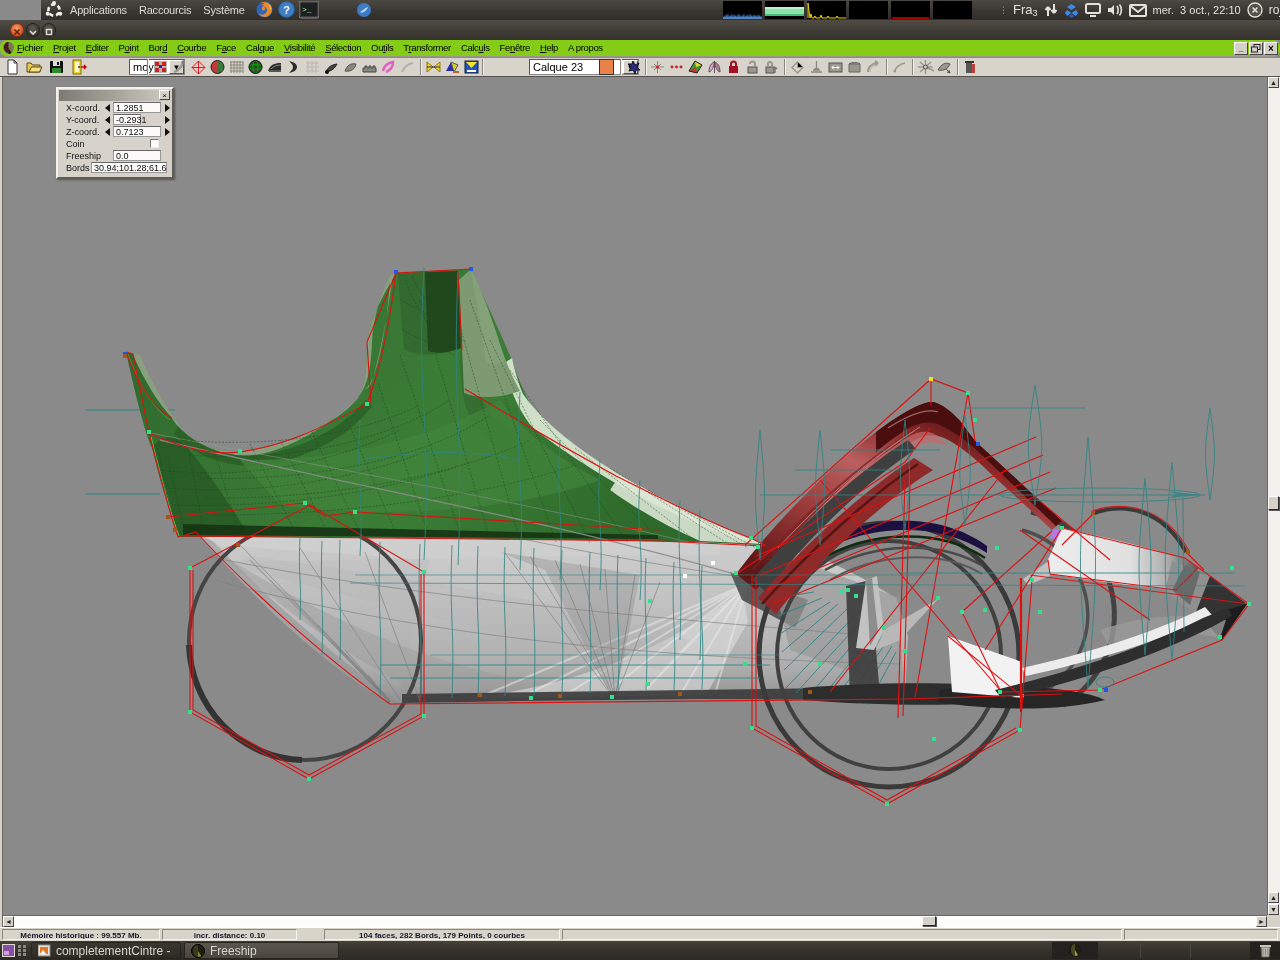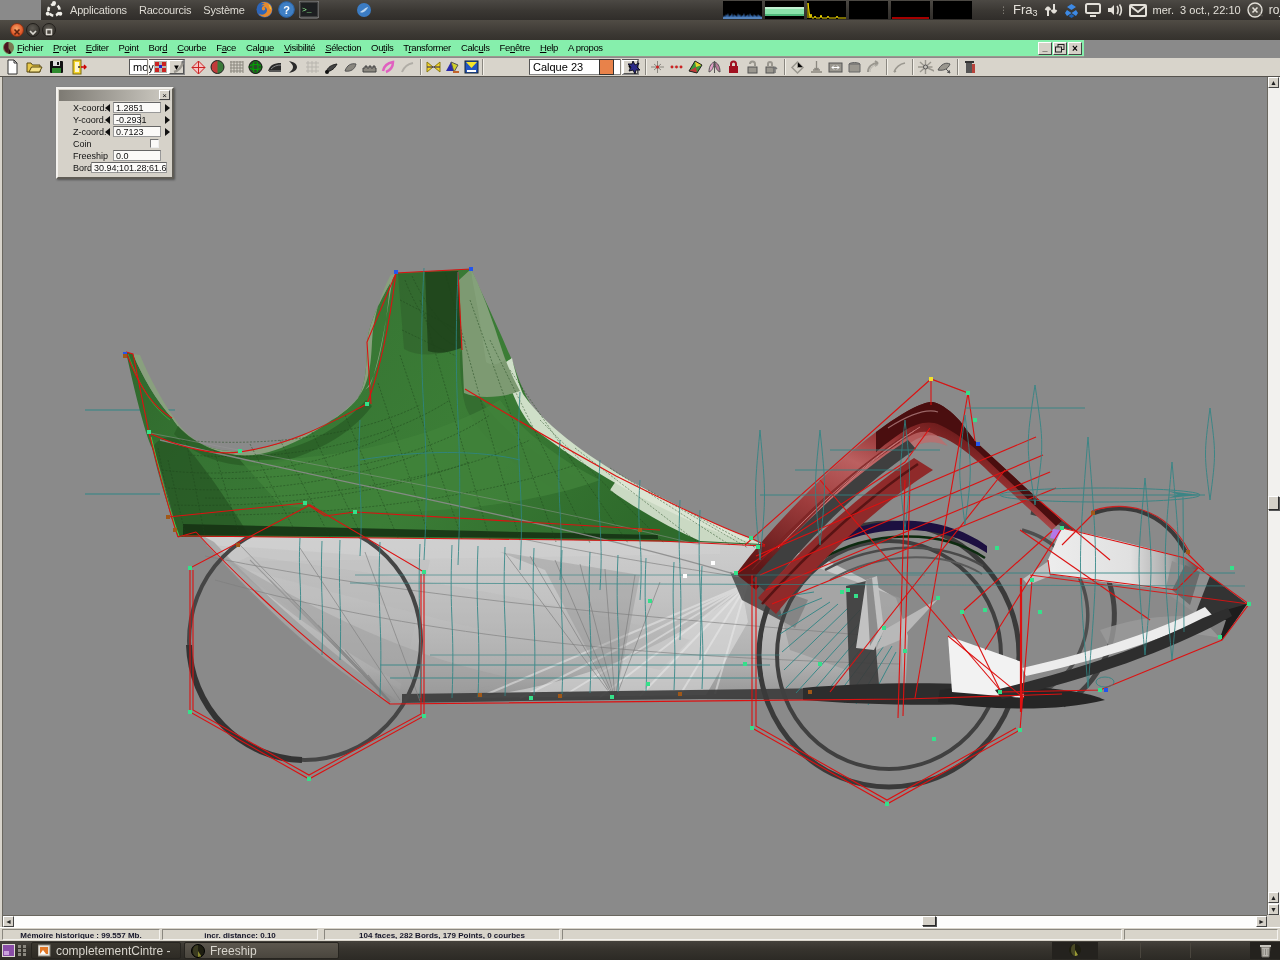--- a/index.html
+++ b/index.html
@@ -8,21 +8,21 @@
 
 #panel{position:absolute;left:0;top:0;width:1280px;height:20px;background:linear-gradient(#4c4944,#3a3733 55%,#302d2a);color:#dedbd4;font-size:11px;margin-left:41px;}
 #panel .menus{position:absolute;left:29px;top:0;height:20px;display:flex;align-items:center;gap:12px;letter-spacing:-0.2px;}
 .sysmon{position:absolute;top:1px;height:18px;background:#000;}
 #tray{position:absolute;right:0;top:0;height:20px;display:flex;align-items:center;color:#e3e0d9;font-size:11.5px;}
 
 #titlebar{position:absolute;left:0;top:20px;width:1280px;height:20px;background:linear-gradient(#504c45,#3b3833 70%,#35322d);color:#fff;}
 #titlebar .t{position:absolute;left:135px;top:3px;font-size:11.8px;font-weight:bold;letter-spacing:0;}
 .wbtn{position:absolute;top:3px;width:14px;height:14px;border-radius:50%;}
 
-#menubar{position:absolute;left:0;top:40px;width:1084px;height:17px;background:#86efac;border-bottom:1px solid #9a968d;color:#000;font-size:9.5px;}
+#menubar{position:absolute;left:0;top:40px;width:1280px;height:17px;background:#84cc16;border-bottom:1px solid #9a968d;color:#000;font-size:9.5px;border-radius:7px;}
 #menubar .items{position:absolute;left:17px;top:2px;display:flex;gap:10px;letter-spacing:-0.35px;}
 #menubar .items span{white-space:pre;}
 
 #toolbar{position:absolute;left:0;top:58px;width:1280px;height:19px;background:#d8d4cb;border-bottom:1px solid #55524d;}
 .ti{position:absolute;top:1px;width:17px;height:16px;}
 .combo{position:absolute;top:1px;height:16px;background:#fff;border:1px solid #888;border-top-color:#555;border-left-color:#555;font-size:11px;color:#000;margin-left:43px;}
 .combo .ar{position:absolute;right:0;top:0;width:15px;height:14px;background:#d8d4cb;border:1px solid #fff;border-right-color:#555;border-bottom-color:#555;font-size:8px;text-align:center;line-height:13px;color:#000;}
 .tsep{position:absolute;top:1px;width:2px;height:16px;border-left:1px solid #8a8780;border-right:1px solid #f2efe8;}
 
 #canvas{position:absolute;left:0;top:77px;width:1280px;height:850px;background:#8a8a8a;}
@@ -30,21 +30,21 @@
 
 #vsb{position:absolute;right:0;top:0;width:13px;height:838px;background:#f2f1ee;border-left:1px solid #6a675f;}
 #hsb{position:absolute;left:3px;bottom:0;width:1264px;height:12px;background:#fdfdfc;border-top:1px solid #6a675f;}
 .sbthumb{position:absolute;background:#d5d1c8;border:1px solid #fff;border-right-color:#2b2b2b;border-bottom-color:#2b2b2b;box-shadow:1px 1px 0 #555;}
 .sbbtn{position:absolute;width:11px;height:11px;background:#d5d1c8;border:1px solid #fff;border-right-color:#444;border-bottom-color:#444;font-size:7px;color:#222;text-align:center;line-height:10px;}
 
 #coord{position:absolute;left:56px;top:10px;width:118px;height:92px;background:#d6d2c9;border:2px solid;border-color:#f4f2ee #5f5c55 #5f5c55 #f4f2ee;box-shadow:1px 1px 2px rgba(0,0,0,.4);font-size:9px;color:#111;}
 #coord .cap{height:11px;margin:1px;background:linear-gradient(90deg,#7d7a73,#cfccc4);position:relative;}
 #coord .cap .x{position:absolute;right:1px;top:0px;width:11px;height:10px;background:#d6d2c9;border:1px solid #fff;border-right-color:#444;border-bottom-color:#444;font-size:8px;line-height:9px;text-align:center;}
 #coord .row{position:relative;height:12px;}
-#coord .lbl{position:absolute;left:15px;top:1px;}
+#coord .lbl{position:absolute;left:8px;top:1px;}
 #coord .fld{position:absolute;background:#fbfaf8;border:1px solid #999;border-top-color:#666;height:11px;font-size:9px;padding-left:2px;}
 .arr{position:absolute;width:0;height:0;border-top:4px solid transparent;border-bottom:4px solid transparent;}
 
 #status{position:absolute;left:0;top:927px;width:1280px;height:14px;background:#d8d4ca;border-top:1px solid #fff;font-size:8px;font-weight:bold;color:#16162a;}
 #status .seg{position:absolute;top:1px;height:11px;border:1px solid #8a877f;border-bottom-color:#f4f2ee;border-right-color:#f4f2ee;text-align:center;line-height:11px;overflow:hidden;}
 
 #task{position:absolute;left:0;top:941px;width:1280px;height:19px;background:linear-gradient(#45423c,#37342e 40%,#2c2a25);}
 .tbtn{position:absolute;top:1px;height:17px;border:1px solid #26241f;border-radius:2px;color:#d8d5cd;font-size:12px;display:flex;align-items:center;gap:5px;padding:0 6px;}
 </style>
 </head>
@@ -789,21 +789,21 @@
     <div style="position:absolute;right:0;bottom:0;width:13px;height:12px;background:#d5d1c8;"></div>
     <div id="hsb">
       <div class="sbbtn" style="left:0;top:0">◄</div>
       <div class="sbthumb" style="left:919px;top:0;width:14px;height:10px"></div>
       <div class="sbbtn" style="right:0;top:0">►</div>
     </div>
   </div>
 
   <div id="status">
     <div class="seg" style="left:2px;width:158px">Mémoire historique : 99.557 Mb.</div>
-    <div class="seg" style="left:162px;width:156px">incr. distance: 0.10</div>
+    <div class="seg" style="left:162px;width:135px">incr. distance: 0.10</div>
     <div class="seg" style="left:324px;width:236px">104 faces, 282 Bords, 179 Points, 0 courbes</div>
     <div class="seg" style="left:562px;width:560px"></div>
     <div class="seg" style="left:1124px;width:154px"></div>
   </div>
 
   <div id="task">
     <svg width="13" height="13" style="position:absolute;left:2px;top:3px">
         <rect width="13" height="13" fill="#dcd9d2"></rect>
         <rect x="1" y="1" width="11" height="11" fill="#8a4ea8"></rect>
         <rect x="2" y="7" width="5" height="4" fill="#c9a0dc"></rect>

